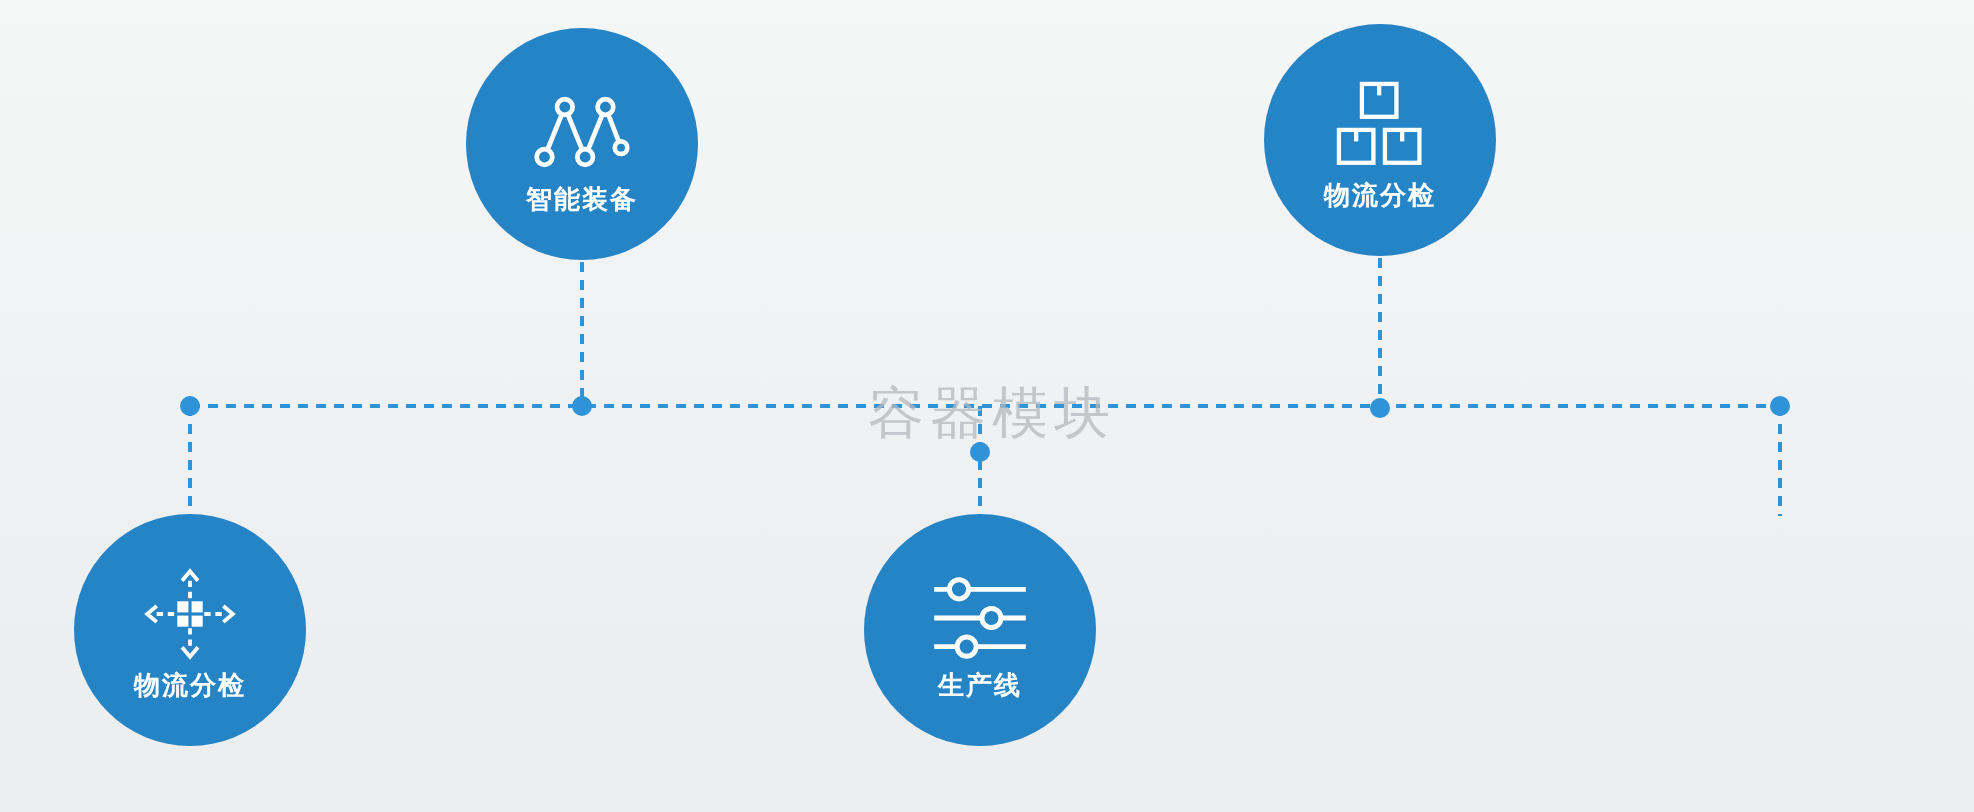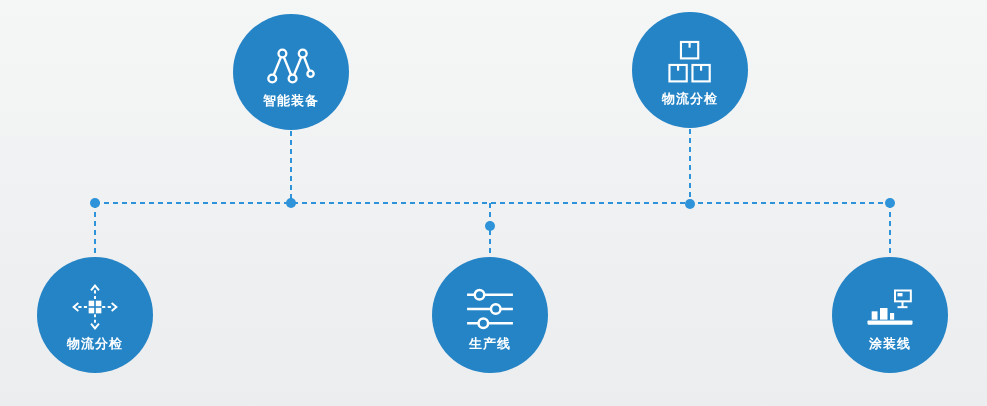--- a/index.html
+++ b/index.html
@@ -77,20 +77,21 @@
     </g>
     <g fill="#2e93d8">
       <circle cx="95" cy="203" r="5"></circle>
       <circle cx="291" cy="203" r="5"></circle>
       <circle cx="490" cy="226" r="5"></circle>
       <circle cx="690" cy="204" r="5"></circle>
       <circle cx="890" cy="203" r="5"></circle>
     </g>
   </svg>
 
+  <div class="watermark">容器模块</div>
 
   <div class="node pos-smart-equipment">
     <span class="icon">
       <svg width="50" height="42" viewBox="0 0 64 52">
         <g stroke="#fff" stroke-width="3" fill="none">
           <line x1="8" y1="42" x2="21" y2="10"></line>
           <line x1="21" y1="10" x2="34" y2="42"></line>
           <line x1="34" y1="42" x2="47" y2="10"></line>
           <line x1="47" y1="10" x2="57" y2="36"></line>
         </g>
@@ -157,33 +158,14 @@
           <rect x="21" y="21" width="7" height="7"></rect>
           <rect x="30" y="21" width="7" height="7"></rect>
           <rect x="21" y="30" width="7" height="7"></rect>
           <rect x="30" y="30" width="7" height="7"></rect>
         </g>
       </svg>
     </span>
     <span class="label">物流分检</span>
   </div>
 
-  <div class="node pos-painting">
-    <span class="icon">
-      <svg width="50" height="44" viewBox="0 0 60 52">
-        <g stroke="#fff" stroke-width="2.4" fill="none">
-          <rect x="36" y="5" width="19" height="13"></rect>
-          <line x1="45" y1="18" x2="45" y2="25"></line>
-          <line x1="39" y1="25" x2="51" y2="25"></line>
-        </g>
-        <g fill="#fff">
-          <rect x="39" y="8" width="6" height="4"></rect>
-          <rect x="8" y="30" width="7" height="10"></rect>
-          <rect x="18" y="26" width="9" height="14"></rect>
-          <rect x="30" y="32" width="5" height="8"></rect>
-          <rect x="3" y="41" width="54" height="5" rx="1"></rect>
-        </g>
-      </svg>
-    </span>
-    <span class="label">涂装线</span>
-  </div>
 
 </div>
 
 </body></html>

